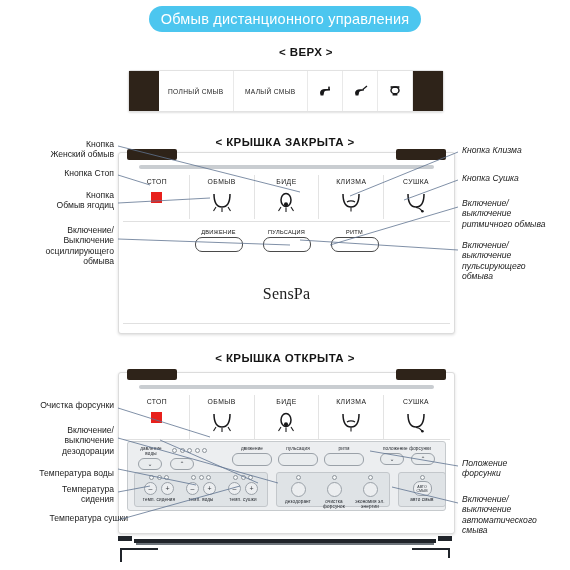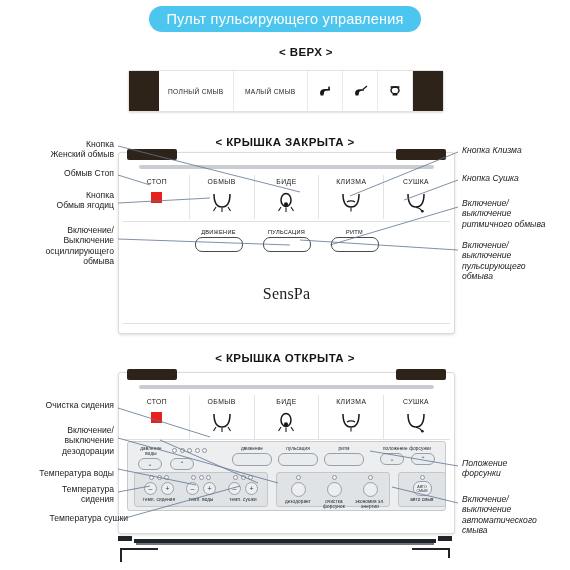--- a/index.html
+++ b/index.html
@@ -144,21 +144,21 @@
   .callout.l{text-align:left;font-style:italic;}
 
   svg#leaders{position:absolute;left:0;top:0;width:570px;height:570px;pointer-events:none;}
   svg#leaders line{stroke:#5f7391;stroke-width:.8;}
 </style>
 </head>
 <body>
 
 <div class="stage">
 
-  <div class="abs" id="title-pill">Пульт пульсирующего управления</div>
+  <div class="abs" id="title-pill">Обмыв дистанционного управления</div>
 
   <div class="abs section-caption" style="left:0;top:46px;margin-left:21px;">&lt; ВЕРХ &gt;</div>
 
   <div class="abs" id="top-remote">
     <div class="endcap"></div>
     <div class="cell">ПОЛНЫЙ СМЫВ</div>
     <div class="cell">МАЛЫЙ СМЫВ</div>
     <div class="cell icon">
       <svg width="16" height="14" viewBox="0 0 16 14" aria-hidden="true">
         <path d="M3 9 C3 6.5 5 5 8 5 L13 5 L13 6.5 L9 6.8 C7.6 7 7 7.8 7 9 Z" fill="#18181a"></path>
@@ -454,21 +454,21 @@
     <div class="lipR"></div>
     <div class="edgeL"></div>
     <div class="edgeR"></div>
   </div>
 
   <div class="callout r" style="left:6px;top:139px;width:108px;">
     <span style="white-space:pre-line;">Кнопка
 Женский обмыв</span>
   </div>
   <div class="callout r" style="left:6px;top:168px;width:108px;">
-    <span style="white-space:pre-line;">Обмыв Стоп</span>
+    <span style="white-space:pre-line;">Кнопка Стоп</span>
   </div>
   <div class="callout r" style="left:6px;top:190px;width:108px;">
     <span style="white-space:pre-line;">Кнопка
 Обмыв ягодиц</span>
   </div>
   <div class="callout r" style="left:2px;top:225px;width:112px;">
     <span style="white-space:pre-line;">Включение/
 Выключение
 осциллирующего
 обмыва</span>
@@ -486,21 +486,21 @@
 ритмичного обмыва</span>
   </div>
   <div class="callout l" style="left:462px;top:240px;width:106px;">
     <span style="white-space:pre-line;">Включение/
 выключение
 пульсирующего
 обмыва</span>
   </div>
 
   <div class="callout r" style="left:4px;top:400px;width:110px;">
-    <span style="white-space:pre-line;">Очистка сидения</span>
+    <span style="white-space:pre-line;">Очистка форсунки</span>
   </div>
   <div class="callout r" style="left:4px;top:425px;width:110px;">
     <span style="white-space:pre-line;">Включение/
 выключение
 дезодорации</span>
   </div>
   <div class="callout r" style="left:2px;top:468px;width:112px;">
     <span style="white-space:pre-line;">Температура воды</span>
   </div>
   <div class="callout r" style="left:4px;top:484px;width:110px;">

